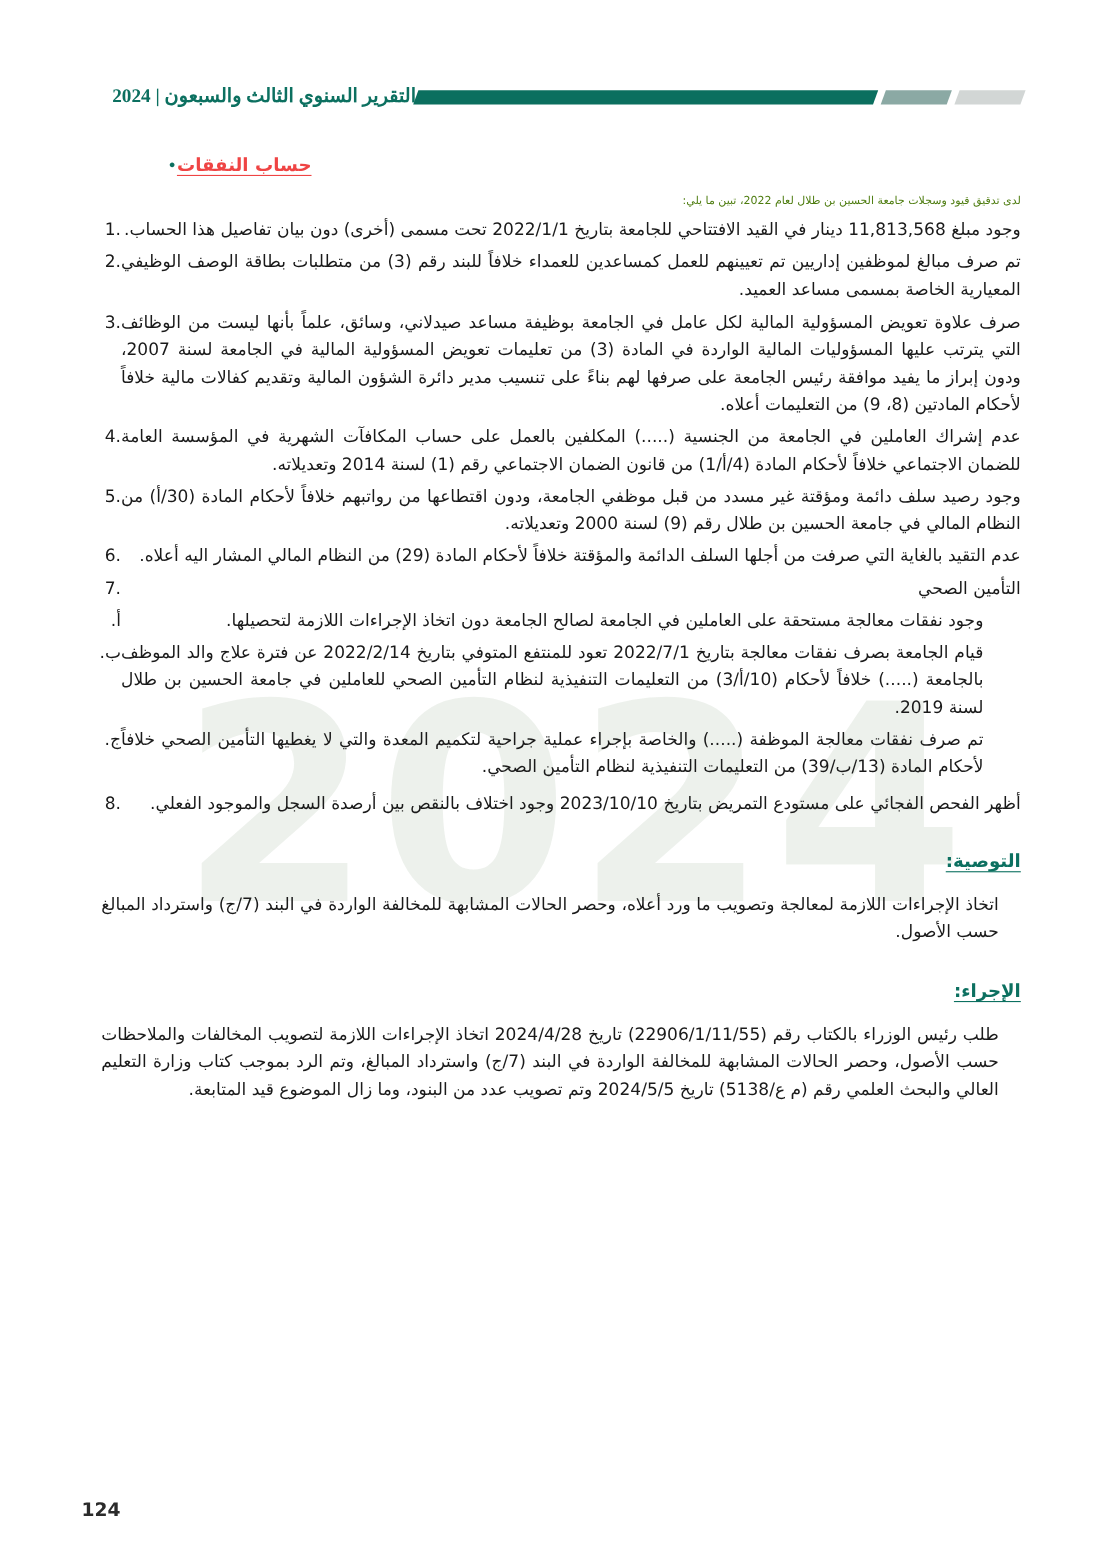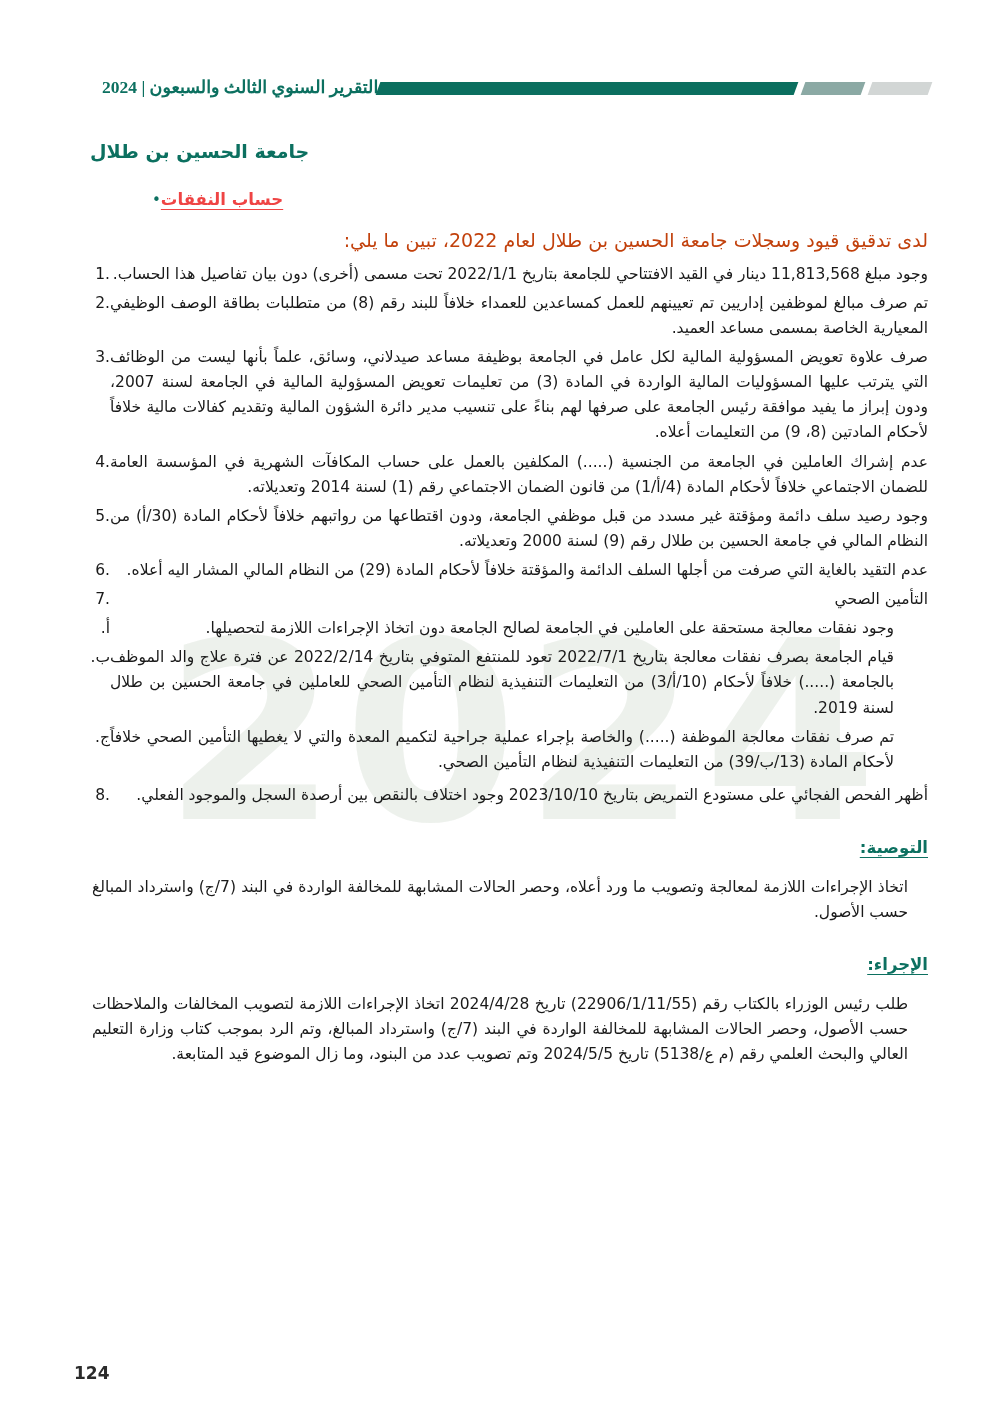--- a/index.html
+++ b/index.html
@@ -119,26 +119,26 @@
   }
   .bullet-heading .bh-text {
     font-size: 16.5px;
     font-weight: 700;
     color: #ef4444;
     text-decoration: underline;
     text-underline-offset: 4px;
   }
 
   .lead {
-    font-size: 19px;
+    font-size: 10px;
     line-height: 1.62;
     text-align: justify;
     text-align-last: right;
     margin: 0 0 6px 0;
-    color: #c2410c;
+    color: #4d7c0f;
   }
 
   ol.main-list {
     list-style: none;
     margin: 0;
     padding: 0;
   }
   ol.main-list > li {
     display: flex;
     flex-direction: row-reverse;
@@ -244,39 +244,38 @@
     <div class="header-title">التقرير السنوي الثالث والسبعون | 2024</div>
     <div class="bars">
       <div class="bar bar-lg"></div>
       <div class="bar bar-md"></div>
       <div class="bar bar-sm"></div>
     </div>
   </div>
 
   <div class="content">
 
-    <div class="doc-title">جامعة الحسين بن طلال</div>
 
     <div class="bullet-heading">
       <span class="bullet-dot">•</span>
       <span class="bh-text">حساب النفقات</span>
     </div>
 
     <p class="lead">لدى تدقيق قيود وسجلات جامعة الحسين بن طلال لعام 2022، تبين ما يلي:</p>
 
     <ol class="main-list">
 
       <li>
         <span class="num">1.</span>
         <span class="item-text">وجود مبلغ 11,813,568 دينار في القيد الافتتاحي للجامعة بتاريخ 2022/1/1 تحت مسمى (أخرى) دون بيان تفاصيل هذا الحساب.</span>
       </li>
 
       <li>
         <span class="num">2.</span>
-        <span class="item-text">تم صرف مبالغ لموظفين إداريين تم تعيينهم للعمل كمساعدين للعمداء خلافاً للبند رقم (8) من متطلبات بطاقة الوصف الوظيفي المعيارية الخاصة بمسمى مساعد العميد.</span>
+        <span class="item-text">تم صرف مبالغ لموظفين إداريين تم تعيينهم للعمل كمساعدين للعمداء خلافاً للبند رقم (3) من متطلبات بطاقة الوصف الوظيفي المعيارية الخاصة بمسمى مساعد العميد.</span>
       </li>
 
       <li>
         <span class="num">3.</span>
         <span class="item-text">صرف علاوة تعويض المسؤولية المالية لكل عامل في الجامعة بوظيفة مساعد صيدلاني، وسائق، علماً بأنها ليست من الوظائف التي يترتب عليها المسؤوليات المالية الواردة في المادة (3) من تعليمات تعويض المسؤولية المالية في الجامعة لسنة 2007، ودون إبراز ما يفيد موافقة رئيس الجامعة على صرفها لهم بناءً على تنسيب مدير دائرة الشؤون المالية وتقديم كفالات مالية خلافاً لأحكام المادتين (8، 9) من التعليمات أعلاه.</span>
       </li>
 
       <li>
         <span class="num">4.</span>
         <span class="item-text">عدم إشراك العاملين في الجامعة من الجنسية (.....) المكلفين بالعمل على حساب المكافآت الشهرية في المؤسسة العامة للضمان الاجتماعي خلافاً لأحكام المادة (4/أ/1) من قانون الضمان الاجتماعي رقم (1) لسنة 2014 وتعديلاته.</span>

